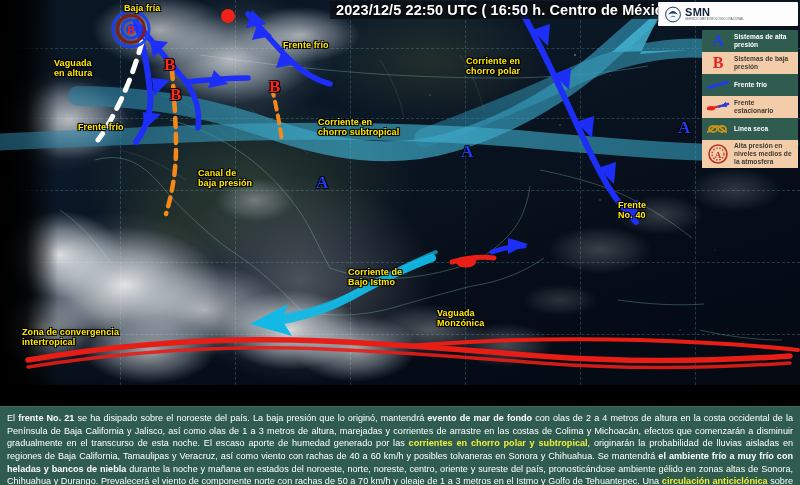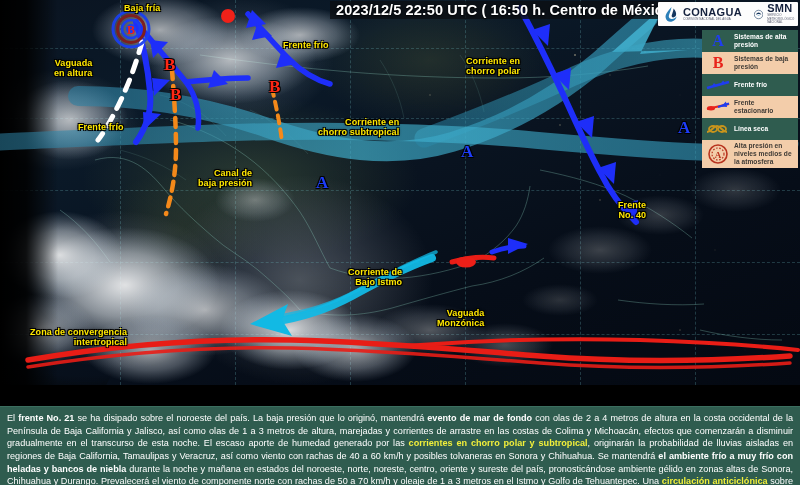--- a/index.html
+++ b/index.html
@@ -137,21 +137,21 @@
     position: absolute;
     color: #ffe800;
     font-weight: 700;
     font-size: 9px;
     line-height: 1.12;
     text-shadow: -1px -1px 0 #000, 1px -1px 0 #000, -1px 1px 0 #000, 1px 1px 0 #000, 0 0 3px #000;
     white-space: pre-line;
     z-index: 22;
     letter-spacing: .1px;
   }
-  .mlabel.c { text-align: right; }
+  .mlabel.c { text-align: left; }
 
   
   #bulletin {
     position: absolute; left: 0; bottom: 0;
     width: 800px; height: 79px;
     background: #2f5c4f;
     color: #ffffff;
     padding: 5px 7px 4px 7px;
     font-size: 9.1px;
     line-height: 1.395;
@@ -371,40 +371,28 @@
         <div class="mlabel c" style="left: 318px; top: 117px;">Corriente en
 chorro subtropical</div>
         <div class="mlabel c" style="left: 198px; top: 168px;">Canal de
 baja presión</div>
         <div class="mlabel c" style="left: 618px; top: 200px;">Frente
 No. 40</div>
         <div class="mlabel c" style="left: 348px; top: 267px;">Corriente de
 Bajo Istmo</div>
         <div class="mlabel c" style="left: 437px; top: 308px;">Vaguada
 Monzónica</div>
-        <div class="mlabel c" style="left: 22px; top: 327px; margin-left: 8px;">Zona de convergencia
+        <div class="mlabel c" style="left: 22px; top: 327px;">Zona de convergencia
 intertropical</div>
       </div>
   </div>
 
   <div id="title-bar">2023/12/5  22:50 UTC ( 16:50 h. Centro de México )</div>
 
   <div id="logo-bar">
-    <div class="logo-block">
-      <svg width="15" height="17" viewBox="0 0 15 17">
-        <path d="M7.5,1 C4,5 1.2,8 1.6,11.4 C2,14.6 5,16.4 8,15.6 C10.4,15 12.2,13 12.6,10.6
-                 C11,12.6 8.6,13.6 6.6,12.8 C5,12.2 4.4,10.6 5,9 C5.8,6.8 7,4 7.5,1 Z" fill="#2b7fb8"></path>
-        <path d="M9.6,2.4 C9.2,5 8.4,7.2 7.8,9 C7.4,10.2 7.8,11.2 8.8,11.4 C10,11.6 11.4,10.6 12,9.2
-                 C12.6,7.2 11.6,4.4 9.6,2.4 Z" fill="#15365e"></path>
-      </svg>
-      <div class="logo-txt-wrap">
-        <div class="logo-name">CONAGUA</div>
-        <div class="logo-sub">COMISIÓN NACIONAL DEL AGUA</div>
-      </div>
-    </div>
     <div class="logo-sep"></div>
     <div class="logo-block">
       <svg width="16" height="17" viewBox="0 0 16 17">
         <circle cx="8" cy="8.5" r="7.4" fill="none" stroke="#15365e" stroke-width="1"></circle>
         <path d="M3,9 C4.6,6.2 6.6,5 8,5 C9.4,5 11.4,6.2 13,9 C11.4,8 9.6,7.6 8,7.6 C6.4,7.6 4.6,8 3,9 Z" fill="#15365e"></path>
         <path d="M5,11.4 C6,10.2 7,9.7 8,9.7 C9,9.7 10,10.2 11,11.4 C10,10.9 9,10.7 8,10.7 C7,10.7 6,10.9 5,11.4 Z" fill="#2b7fb8"></path>
       </svg>
       <div class="logo-txt-wrap">
         <div class="logo-name">SMN</div>
         <div class="logo-sub">SERVICIO METEOROLÓGICO NACIONAL</div>

